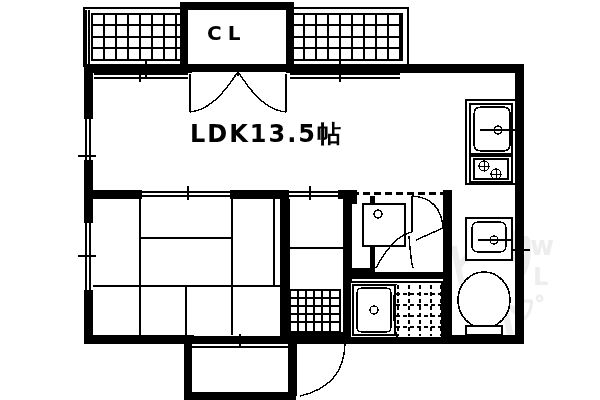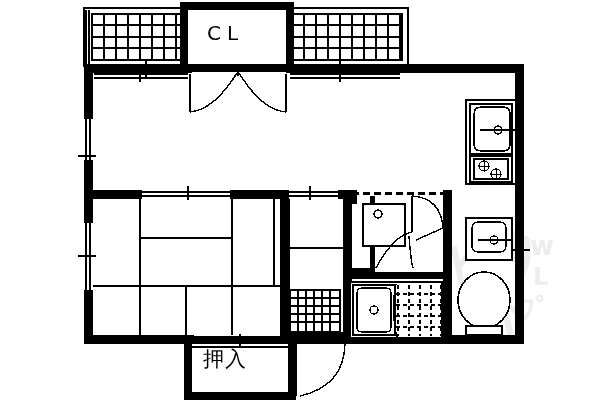--- a/index.html
+++ b/index.html
@@ -1,20 +1,20 @@
 <!DOCTYPE html>
 <html><head>
 <meta charset="utf-8">
 <style>
   html,body{margin:0;padding:0;background:#ffffff;}
   body{width:600px;height:400px;overflow:hidden;
        font-family:"Liberation Sans","DejaVu Sans",sans-serif;}
   #plan{position:relative;width:600px;height:400px;background:#ffffff;}
   #plan svg{position:absolute;left:0;top:0;}
-  .lbl{position:absolute;color:#000;white-space:nowrap;font-weight:normal;
+  .lbl{position:absolute;color:#000;white-space:nowrap;font-weight:bold;
        font-family:"DejaVu Sans","Liberation Sans",sans-serif;}
   #ldk-label{left:190px;top:118px;font-size:24px;letter-spacing:2px;}
   #cl-label{left:207px;top:21px;font-size:20px;letter-spacing:6px;}
   #washitsu-label{left:131px;top:244px;font-size:21px;letter-spacing:1px;}
   #oshiire-label{left:203px;top:345px;font-size:21px;letter-spacing:1px;}
 </style>
 </head>
 <body>
 
 <div id="plan">
@@ -290,19 +290,19 @@
       <line x1="186" y1="286" x2="186" y2="335"></line>
     </g>
 
     <g stroke="#000" stroke-width="1.3">
       <line x1="289" y1="199" x2="289" y2="290"></line>
       <line x1="289" y1="248" x2="343" y2="248"></line>
     </g>
 
   </svg>
 
+  <div class="lbl" id="ldk-label">LDK13.5帖</div>
 
   <div class="lbl" id="cl-label">CL</div>
 
 
-  <div class="lbl" id="oshiire-label">押入</div>
 
 </div>
 
 </body></html>

